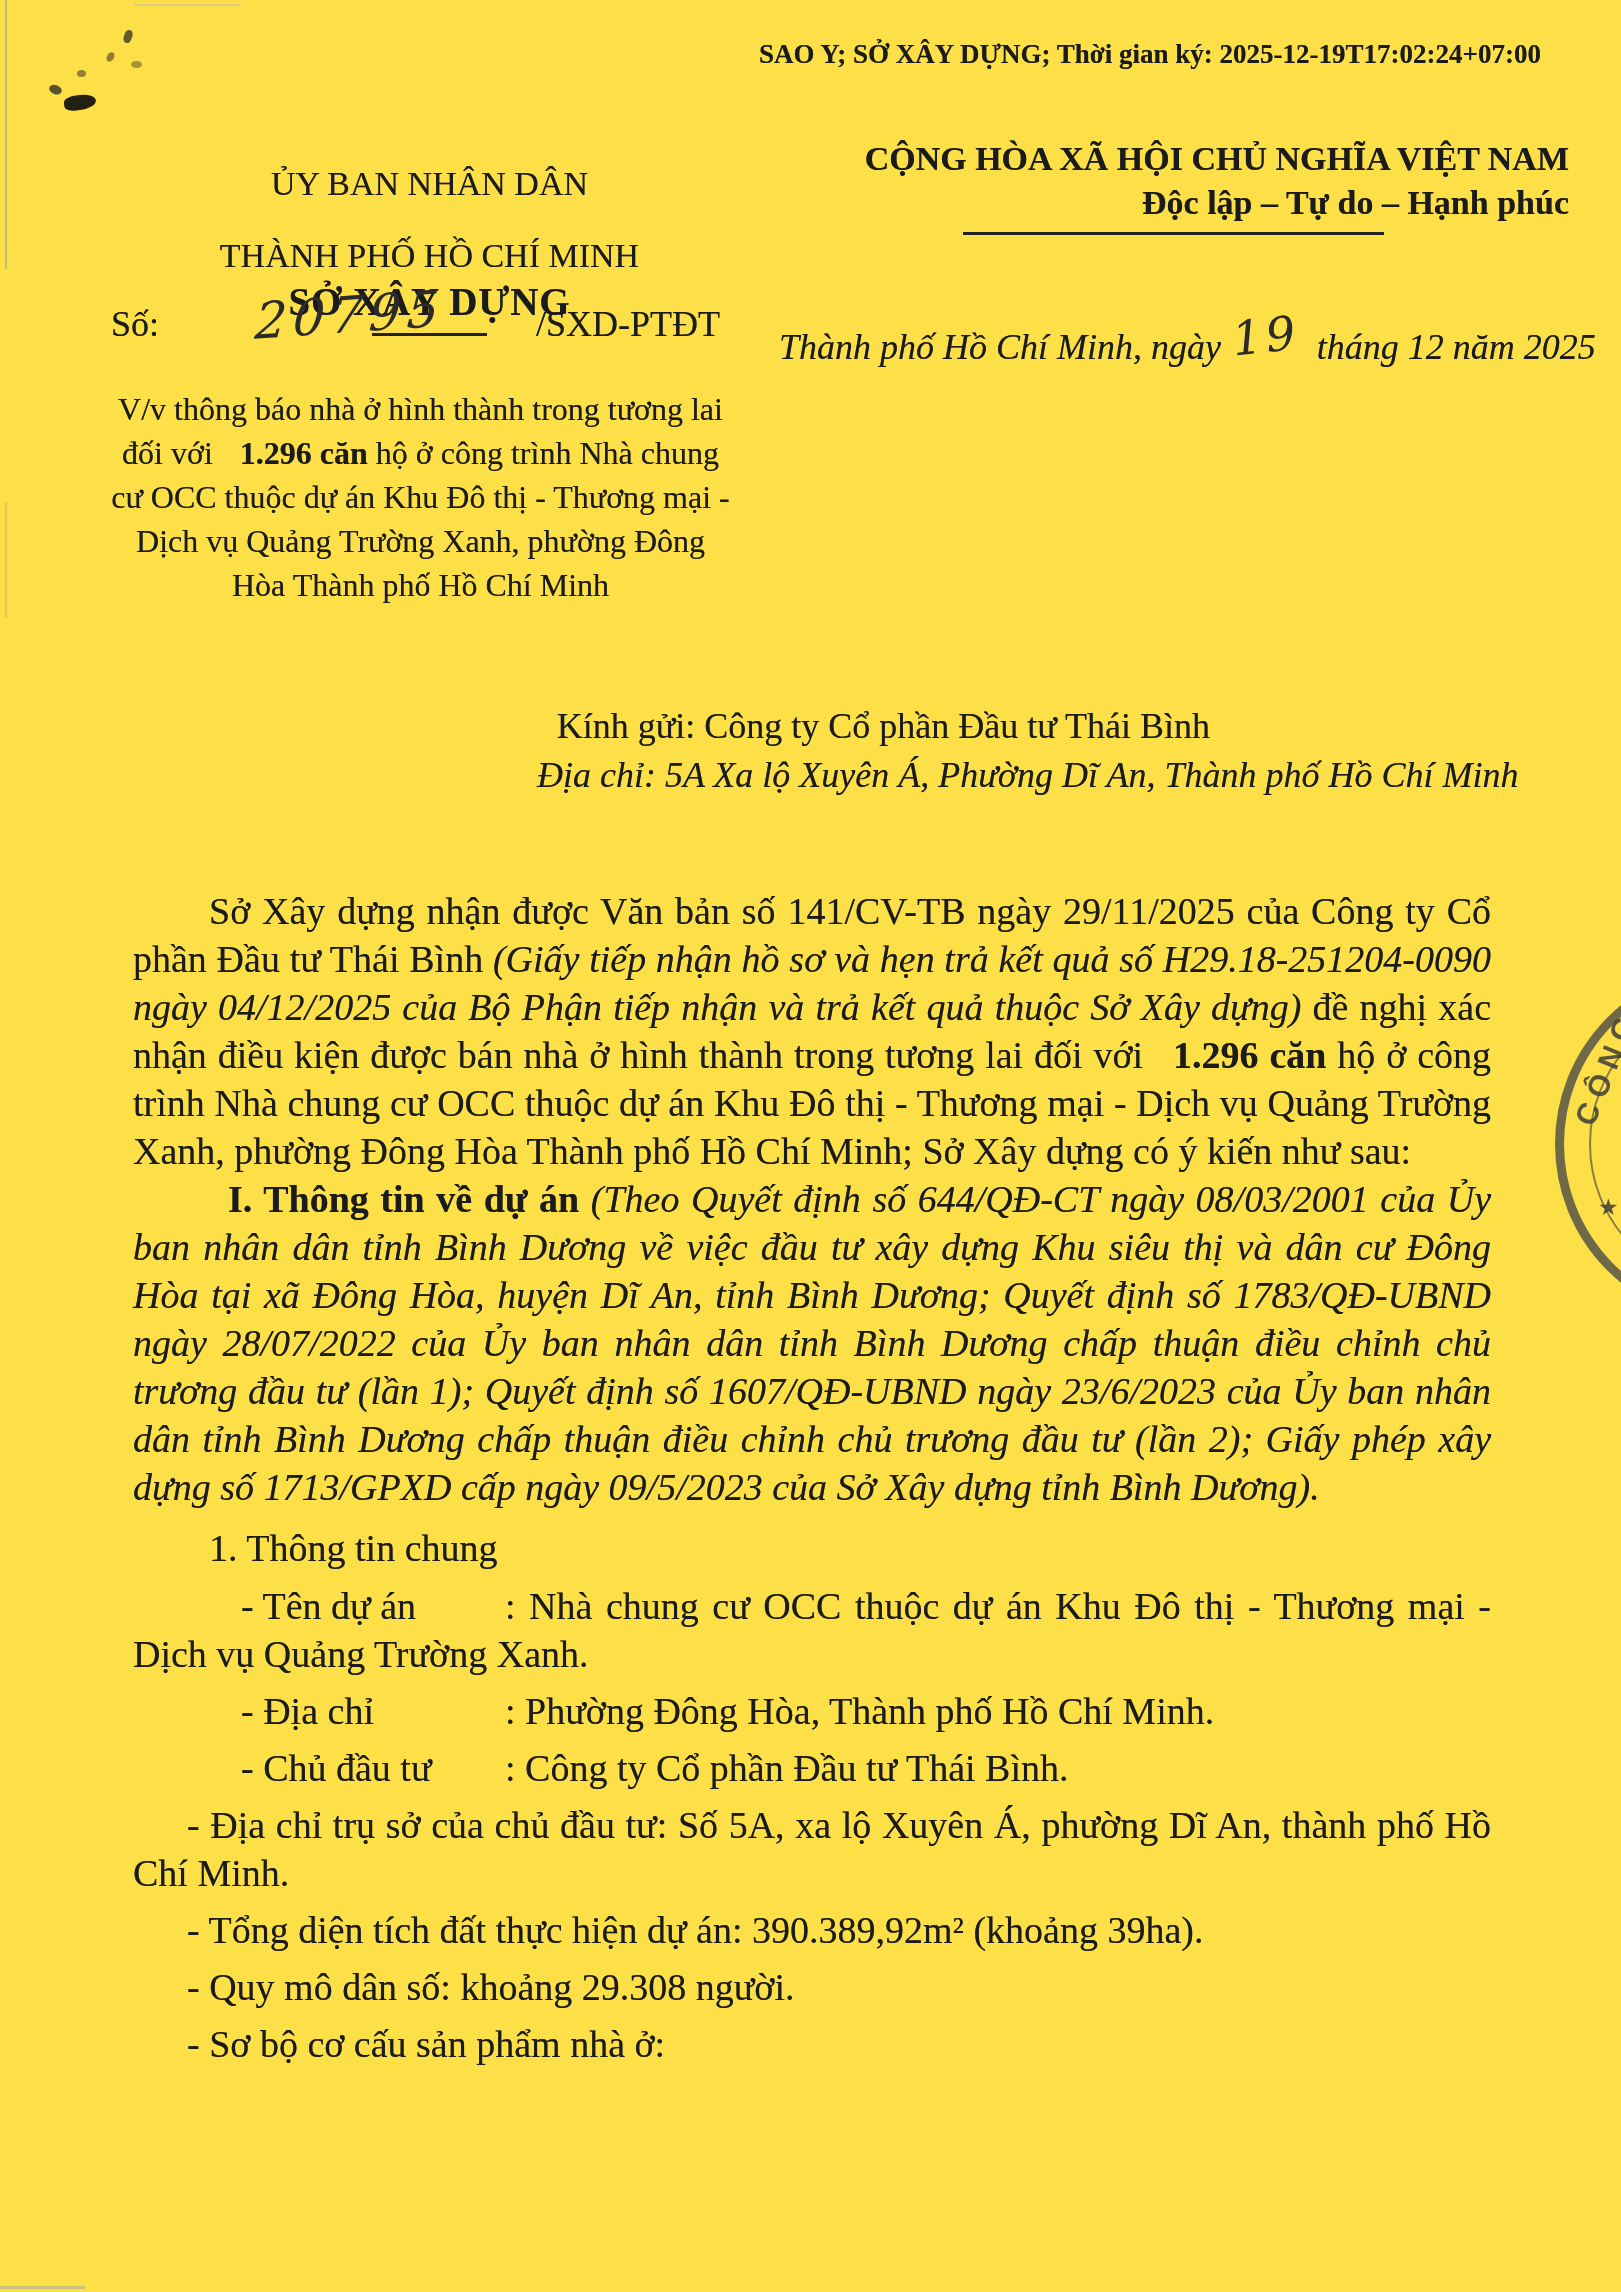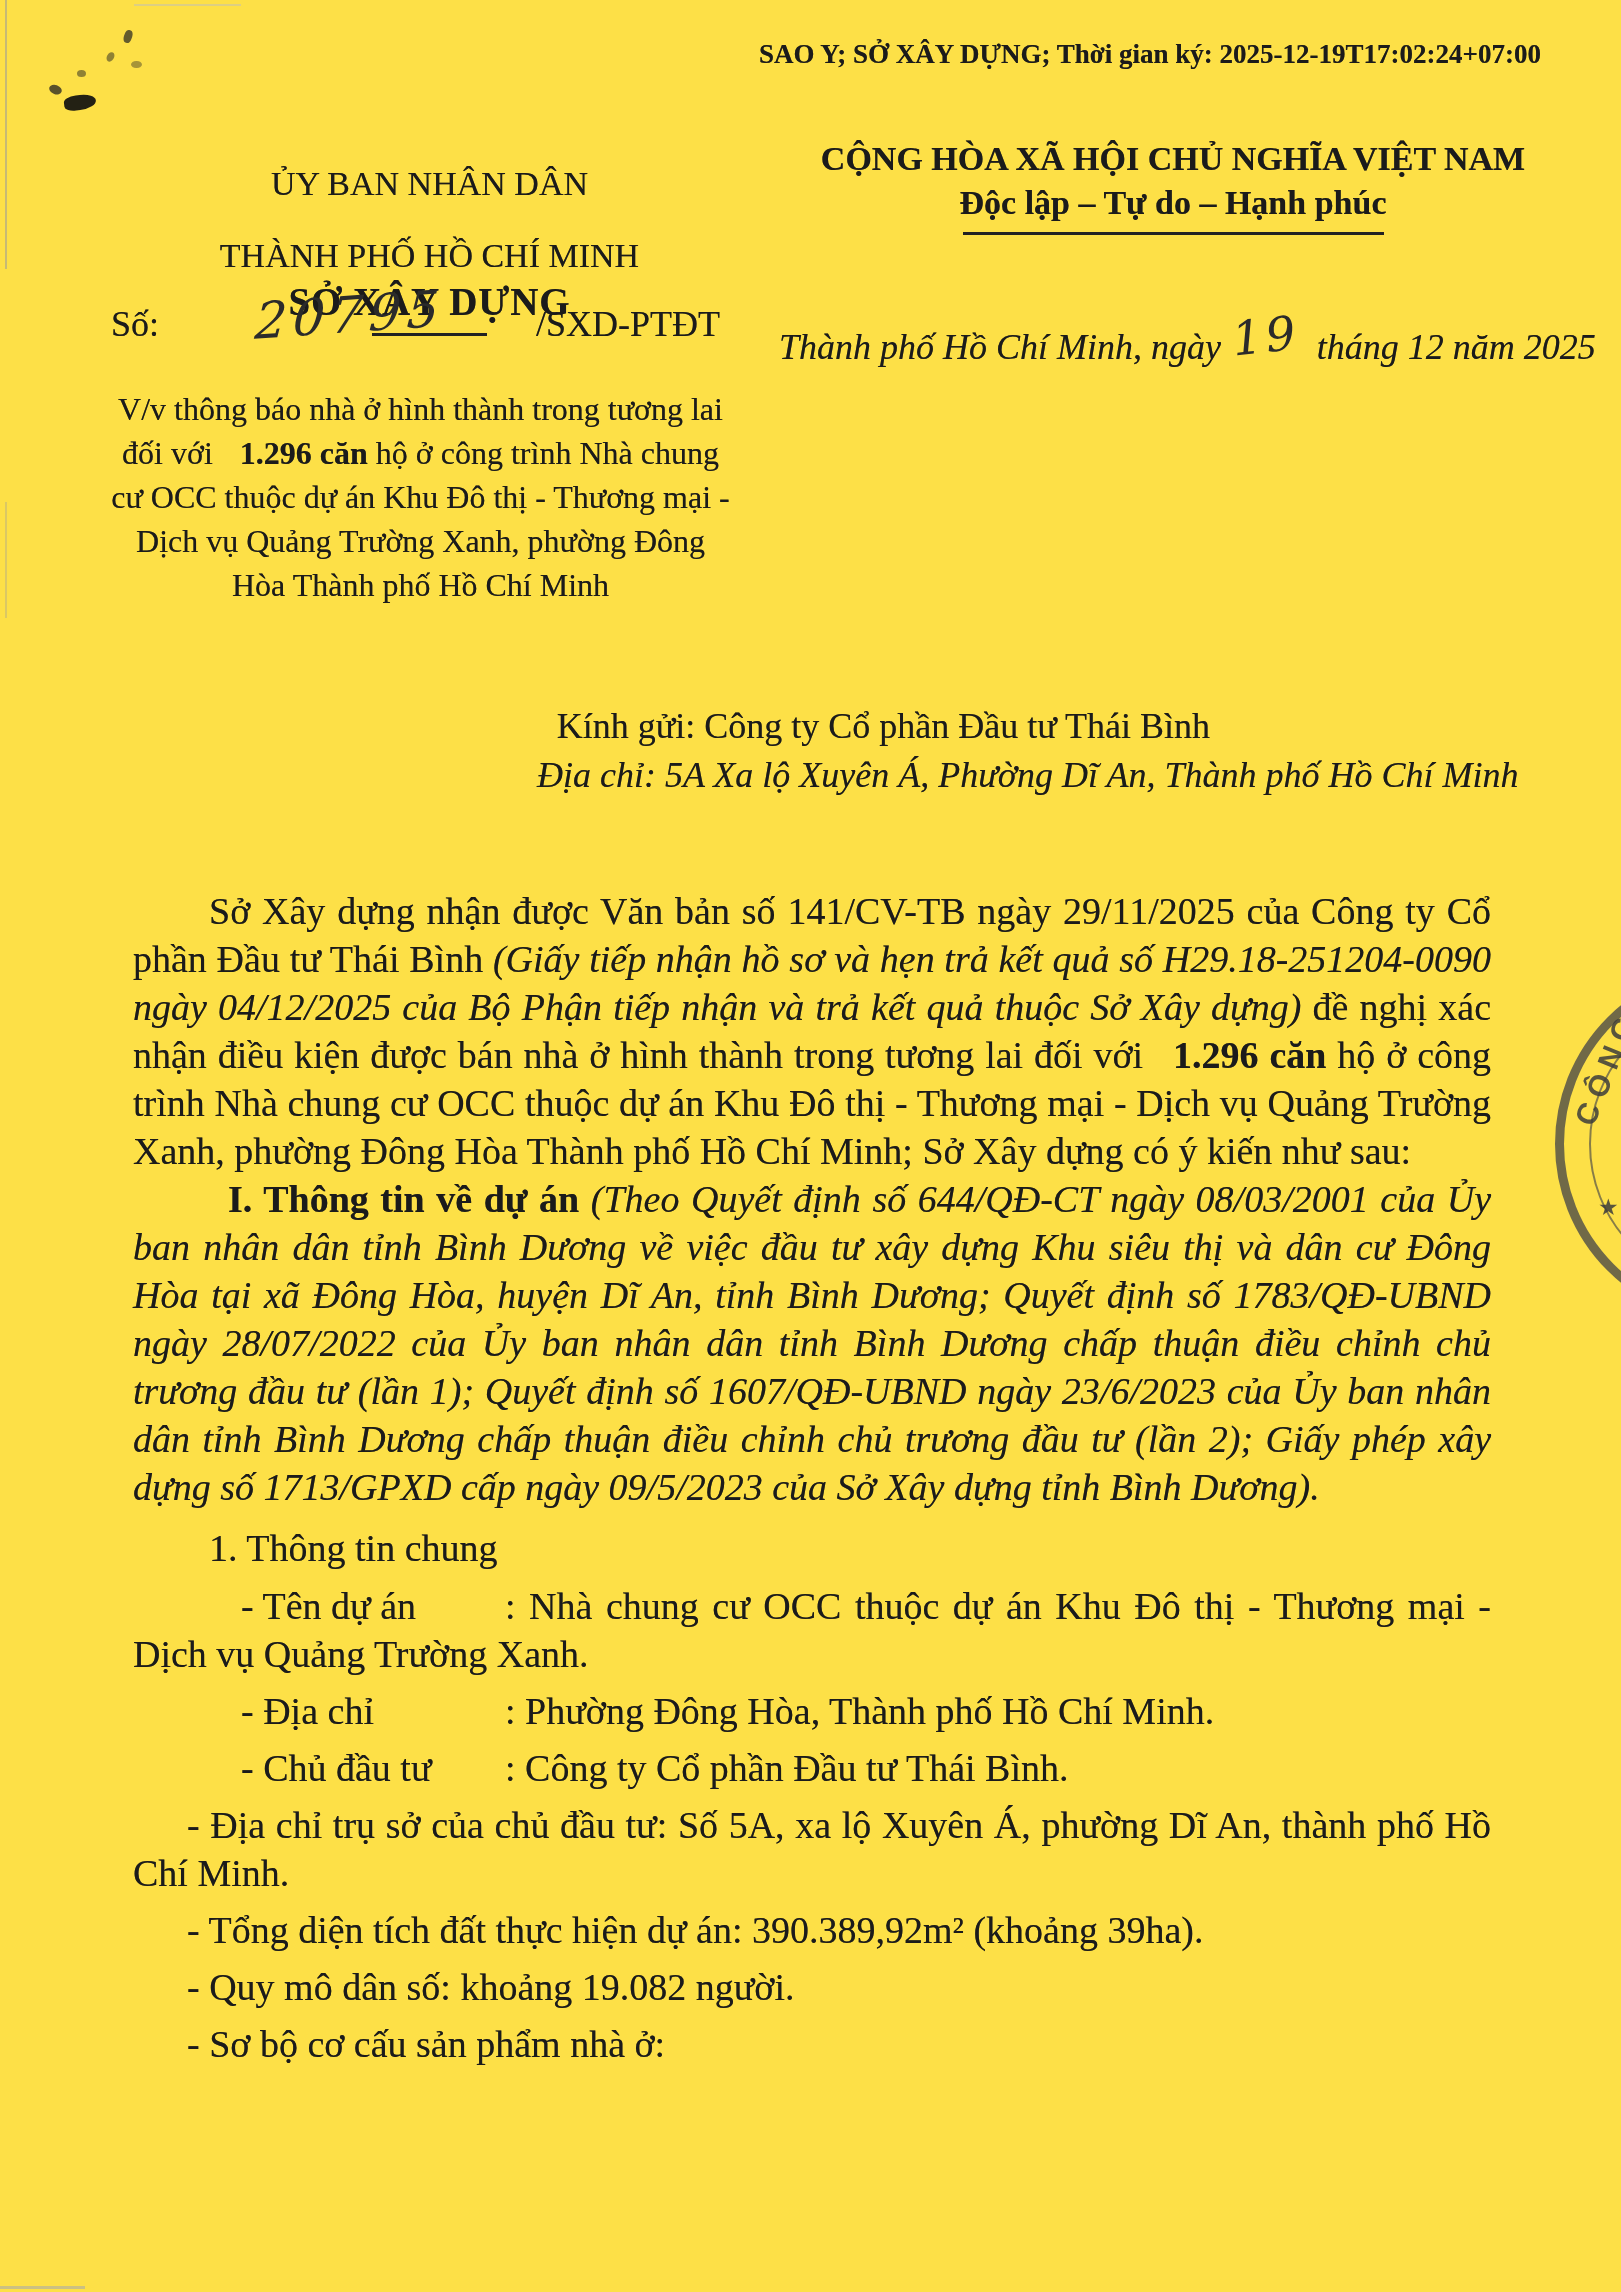--- a/index.html
+++ b/index.html
@@ -17,21 +17,21 @@
   
   .cert{
     position:absolute;top:39px;left:759px;width:833px;
     font-size:27px;font-weight:bold;white-space:nowrap;
   }
   
   .issuer{position:absolute;top:134px;left:125px;width:609px;text-align:center;}
   .issuer .l1,.issuer .l2{font-size:34px;line-height:44px;margin-top:28px;}
   .issuer .l3{font-size:39px;line-height:47px;font-weight:bold;letter-spacing:0.9px;}
   .issuer .rule{width:115px;height:2.7px;background:#222;margin:8px auto 0;}
-  .national{position:absolute;top:136px;left:777px;width:792px;text-align:center;font-family:Liberation Serif, serif;}
+  .national{position:absolute;top:136px;left:777px;width:792px;text-align:right;font-family:Liberation Serif, serif;}
   .national .l1{font-size:34px;line-height:45px;font-weight:bold;}
   .national .l2{font-size:34px;line-height:43px;font-weight:bold;}
   .national .rule{width:421px;height:2.7px;background:#222;margin:8px auto 0;}
   
   .docnum{
     position:absolute;top:301px;left:111px;width:609px;
     display:flex;justify-content:space-between;align-items:baseline;
     font-size:36px;
   }
   .hand{
@@ -164,21 +164,21 @@
     <p class="item"><span class="item-label-tab">- Tên dự án</span><span>: Nhà chung cư OCC thuộc dự án Khu Đô thị - Thương mại - Dịch vụ Quảng Trường Xanh.</span></p>
 
     <p class="item"><span class="item-label-tab">- Địa chỉ</span><span>: Phường Đông Hòa, Thành phố Hồ Chí Minh.</span></p>
 
     <p class="item"><span class="item-label-tab">- Chủ đầu tư</span><span>: Công ty Cổ phần Đầu tư Thái Bình.</span></p>
 
     <p class="item"><span>- Địa chỉ trụ sở của chủ đầu tư:</span><span> Số 5A, xa lộ Xuyên Á, phường Dĩ An, thành phố Hồ Chí Minh.</span></p>
 
     <p class="item"><span>- Tổng diện tích đất thực hiện dự án:</span><span> 390.389,92m² (khoảng 39ha).</span></p>
 
-    <p class="item"><span>- Quy mô dân số:</span><span> khoảng 19.082 người.</span></p>
+    <p class="item"><span>- Quy mô dân số:</span><span> khoảng 29.308 người.</span></p>
 
     <p class="item"><span>- Sơ bộ cơ cấu sản phẩm nhà ở:</span><span></span></p>
   </div>
 
   <div class="stamp">
     <div class="inner"></div>
     <div class="arc-text">CÔNG</div>
     <div class="star">★</div>
     <div class="arc-text2">TH</div>
   </div>

